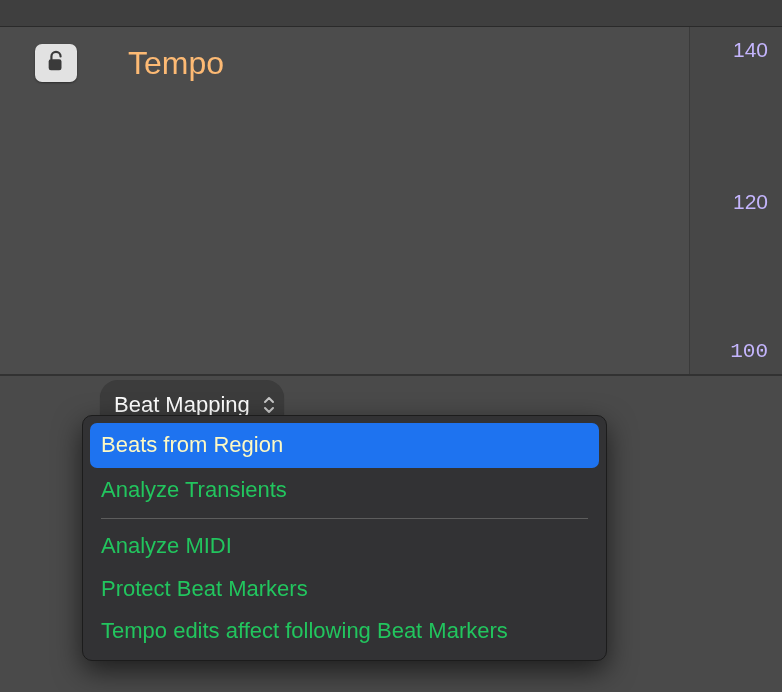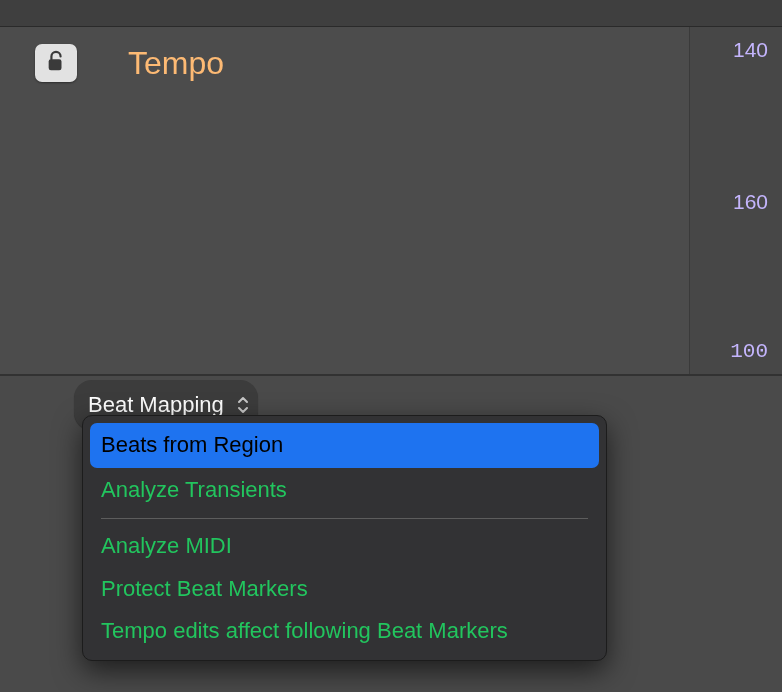--- a/index.html
+++ b/index.html
@@ -95,21 +95,21 @@
     position: absolute;
     left: 0;
     right: 0;
     top: 376px;
     height: 316px;
     background: #4a4a4a;
   }
 
   .beat-mapping-pill {
     position: absolute;
-    left: 74px;
+    left: 100px;
     top: 380px;
     height: 50px;
     padding: 0 34px 0 14px;
     background: #3c3c3c;
     border-radius: 18px;
     display: flex;
     align-items: center;
     color: #ffffff;
     font-size: 22px;
     font-weight: 500;
@@ -143,21 +143,21 @@
     padding: 8px 11px;
     border-radius: 7px;
     font-size: 22px;
     font-weight: 500;
     color: #22c55e;
     line-height: 1.3;
   }
 
   .menu-item.selected {
     background: #1e73f0;
-    color: #000000;
+    color: #fef9c3;
   }
 
   .menu-separator {
     height: 1px;
     background: #5d5d5d;
     margin: 6px 11px;
   }
 
   .group-bottom .menu-item{
     padding: 7px 11px;
@@ -176,21 +176,21 @@
       <path d="M7 11 V8 a5 5 0 0 1 10 0" fill="none" stroke="#3a3a3a" stroke-width="2.4" stroke-linecap="round"></path>
       <rect x="4" y="11" width="14" height="12" rx="2.5" fill="#3a3a3a"></rect>
     </svg>
   </span>
 </div>
 
 <div class="tempo-label">Tempo</div>
 
 <div class="scale-rule">
   <div class="scale-number scale-140">140</div>
-  <div class="scale-number scale-120">160</div>
+  <div class="scale-number scale-120">120</div>
   <div class="scale-number scale-100">100</div>
 </div>
 
 <div class="divider-line"></div>
 
 <div class="beat-row"></div>
 
 <div class="beat-mapping-pill">
   <span>Beat Mapping</span>
   <span class="stepper">

